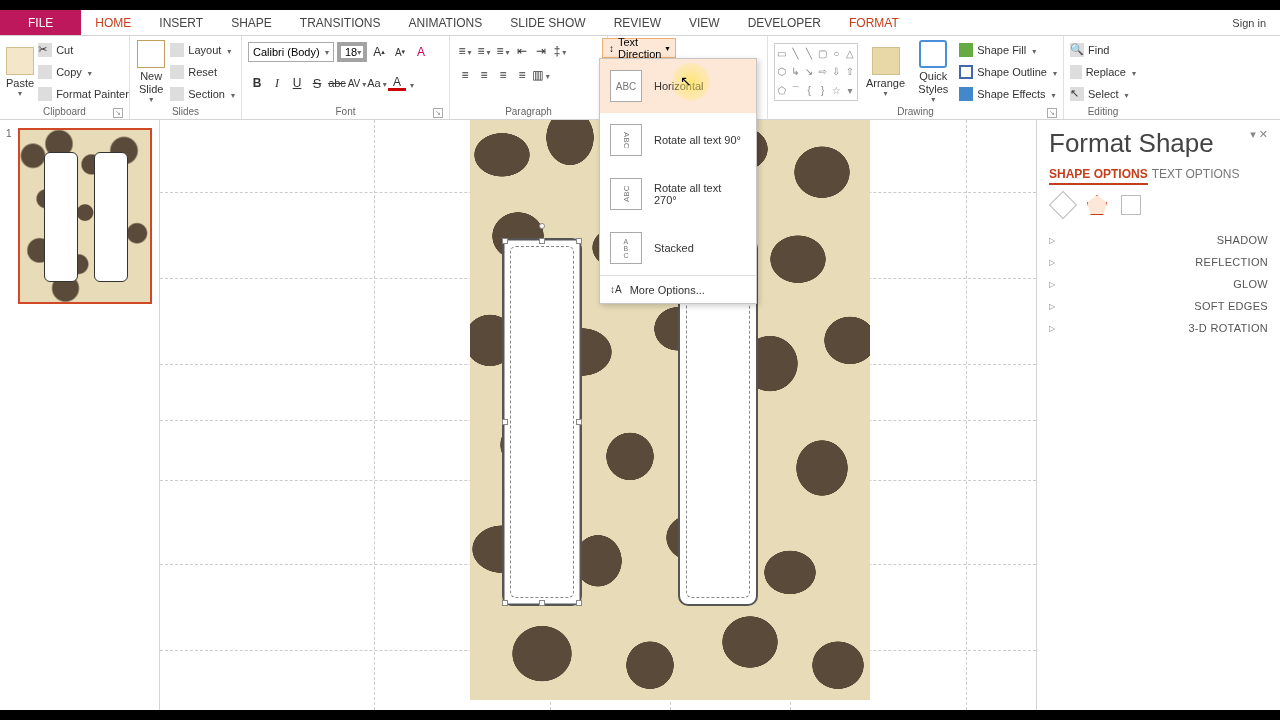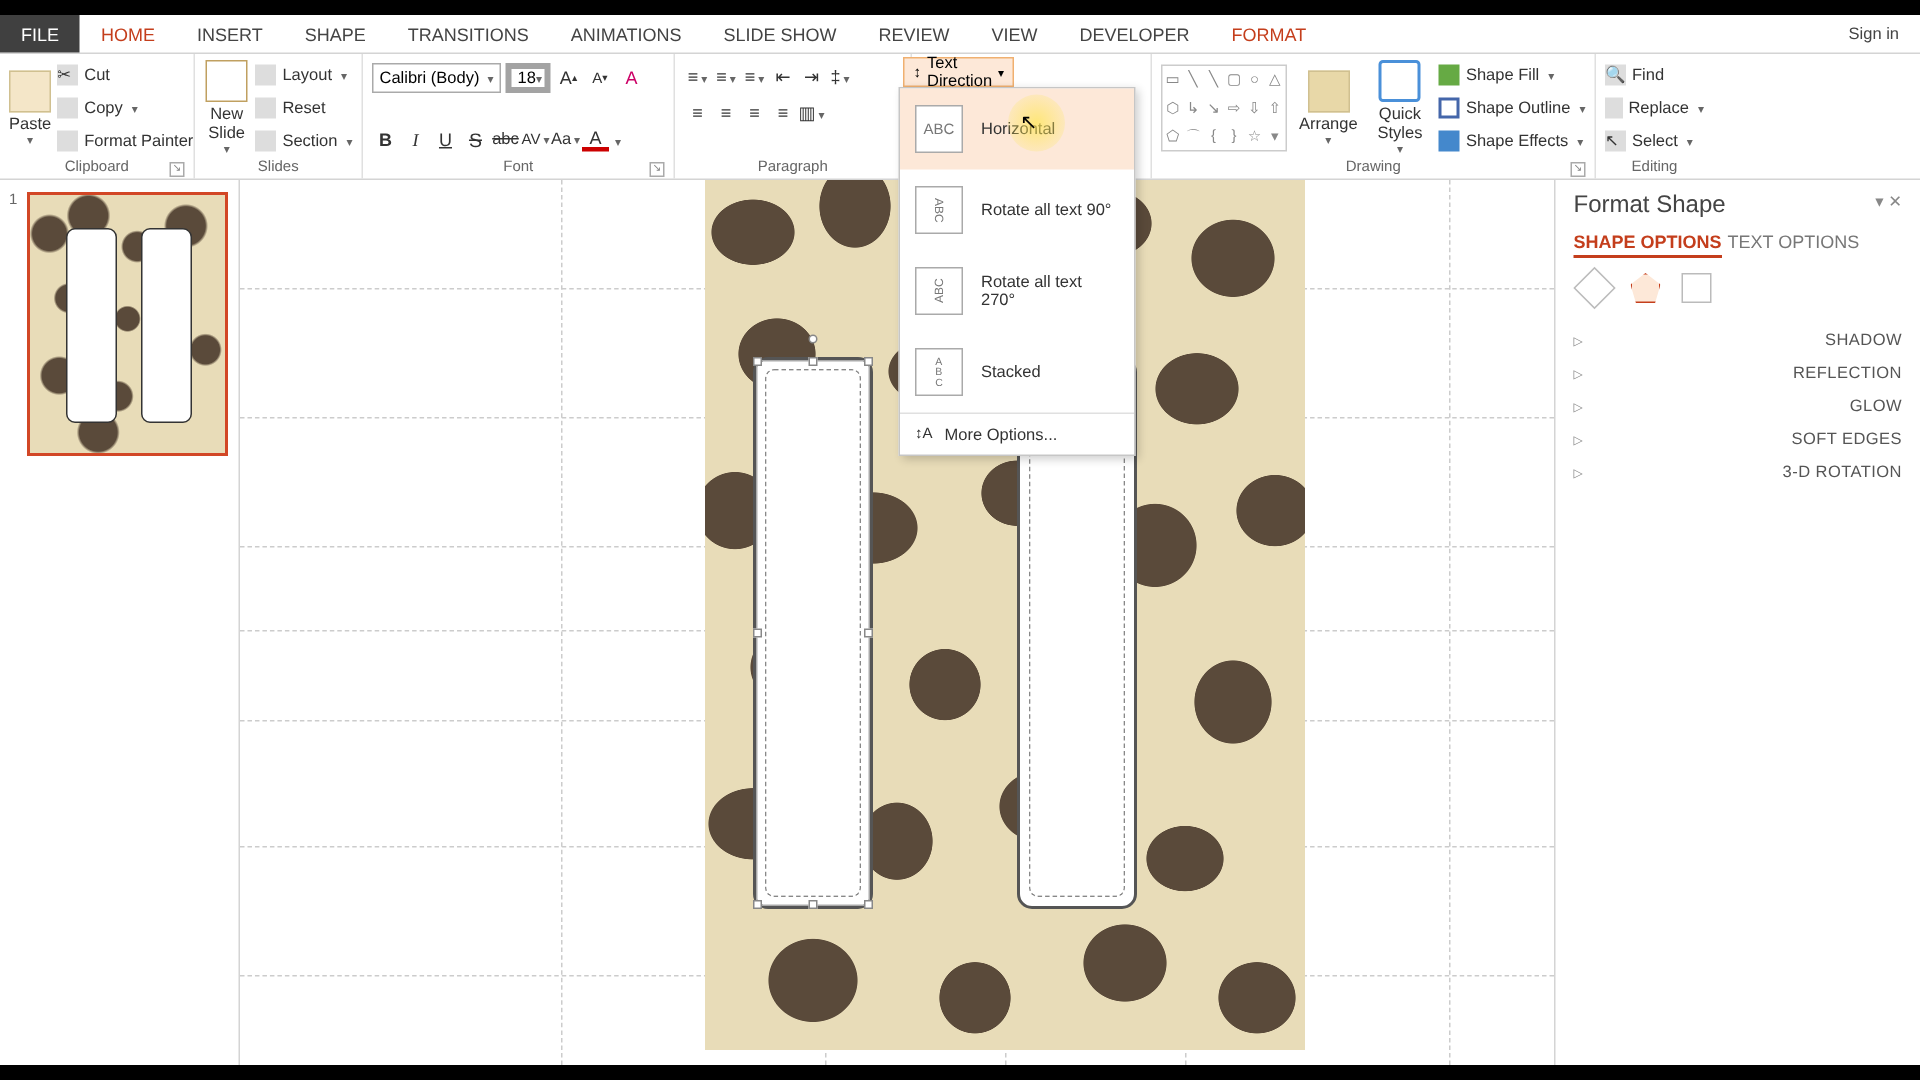--- a/index.html
+++ b/index.html
@@ -1,19 +1,19 @@
 <!DOCTYPE html>
 <html><head>
 <meta charset="utf-8">
 <style>
 * { box-sizing: border-box; margin: 0; padding: 0; font-family: "Segoe UI", Tahoma, sans-serif; }
 body { background: #000; width: 1280px; height: 720px; overflow: hidden; position: relative; }
 .app { position: absolute; top: 10px; left: 0; width: 1280px; height: 700px; background: #fff; }
 .tabbar { height: 26px; background: #fff; border-bottom: 1px solid #d4d4d4; display: flex; align-items: stretch; font-size: 12px; }
-.tabbar .filetab { background: #404040; color: #fff; padding: 0 14px; display: flex; align-items: center; }
+.tabbar .filetab { background: #be185d; color: #fff; padding: 0 28px; display: flex; align-items: center; }
 .tabbar .tab { padding: 0 14px; display: flex; align-items: center; color: #444; cursor: pointer; }
 .tabbar .tab.active { color: #c43e1c; }
 .tabbar .format { color: #c43e1c; }
 .tabbar .spacer { flex: 1; }
 .tabbar .signin { padding: 0 14px; display: flex; align-items: center; color: #444; font-size: 11px; }
 
 .ribbon { height: 84px; background: #fff; border-bottom: 1px solid #d4d4d4; display: flex; position: relative; }
 .group { border-right: 1px solid #e0e0e0; padding: 2px 6px 0 6px; display: flex; flex-direction: column; height: 100%; }
 .group .body { flex: 1; display: flex; }
 .group .label { font-size: 10px; color: #666; text-align: center; padding-bottom: 2px; position: relative; }
@@ -103,21 +103,21 @@
 .bookmark.right { left: 208px; }
 .bookmark .inner { position: absolute; inset: 6px; border: 1.5px dashed #888; border-radius: 6px; }
 .selbox { position: absolute; left: 34px; top: 120px; width: 76px; height: 364px; border: 1px solid #aaa; }
 .selbox .handle { position: absolute; width: 6px; height: 6px; background: #fff; border: 1px solid #888; }
 .selbox .h1 { left: -3px; top: -3px; } .selbox .h2 { left: 50%; margin-left: -3px; top: -3px; } .selbox .h3 { right: -3px; top: -3px; }
 .selbox .h4 { left: -3px; top: 50%; margin-top: -3px; } .selbox .h5 { right: -3px; top: 50%; margin-top: -3px; }
 .selbox .h6 { left: -3px; bottom: -3px; } .selbox .h7 { left: 50%; margin-left: -3px; bottom: -3px; } .selbox .h8 { right: -3px; bottom: -3px; }
 .selbox .rot { position: absolute; left: 50%; margin-left: -3px; top: -18px; width: 6px; height: 6px; border: 1px solid #888; border-radius: 50%; background: #fff; }
 
 .panel { width: 244px; background: #fff; border-left: 1px solid #d4d4d4; padding: 8px 12px; }
-.panel h2 { font-size: 16px; font-weight: 300; color: #444; margin-bottom: 8px; }
+.panel h2 { font-size: 26px; font-weight: 300; color: #444; margin-bottom: 8px; }
 .panel .close { float: right; font-size: 11px; color: #888; }
 .panel .tabs { display: flex; gap: 4px; font-size: 12px; margin-bottom: 10px; }
 .panel .tabs .pt { color: #777; cursor: pointer; }
 .panel .tabs .pt.active { color: #c43e1c; font-weight: 600; border-bottom: 2px solid #c43e1c; padding-bottom: 2px; }
 .panel .iconrow { display: flex; gap: 14px; margin-bottom: 14px; padding-left: 4px; }
 .panel .iconrow .pico { width: 20px; height: 20px; border: 1px solid #bbb; }
 .panel .iconrow .pico.active { border-color: #c43e1c; background: #fde8d8; }
 .panel .section { font-size: 11px; color: #555; padding: 5px 0 5px 12px; position: relative; font-weight: 400; letter-spacing: 0.3px; text-transform: uppercase; text-align: right; }
 .panel .section::before { content: "▷"; position: absolute; left: 0; font-size: 8px; color: #888; top: 7px; }
 </style>
@@ -191,21 +191,21 @@
               <span class="sicon"></span>
               <span>Section</span>
               <span class="dropdown-caret"></span>
             </div>
         </div>
       </div>
       <div class="label">Slides</div>
     </div>
 
     <div class="group" style="width:208px">
-      <div class="body" style="flex-direction:column;gap:22px;padding-top:4px">
+      <div class="body" style="flex-direction:column;gap:12px;padding-top:4px">
         <div style="display:flex;gap:3px;align-items:center">
           <div class="fontname">
               <span>Calibri (Body)</span>
               <span style="font-size:8px;color:#666">▾</span>
             </div>
           <div class="fontsize">
               <span>18</span>
               <span style="font-size:8px;color:#666">▾</span>
             </div>
           <span class="btn" style="font-size:12px">A<sup style="font-size:7px">▴</sup></span>

